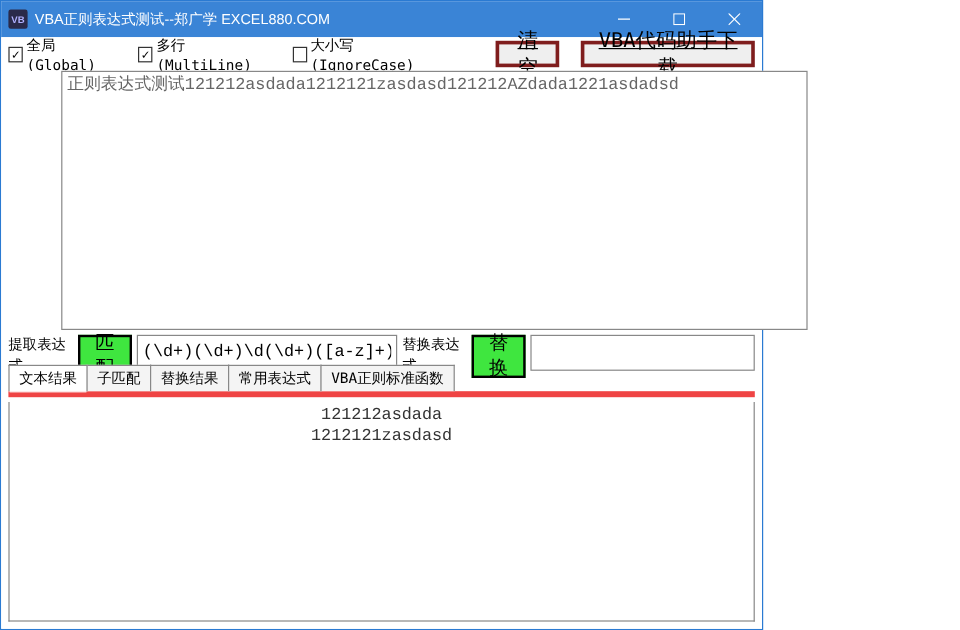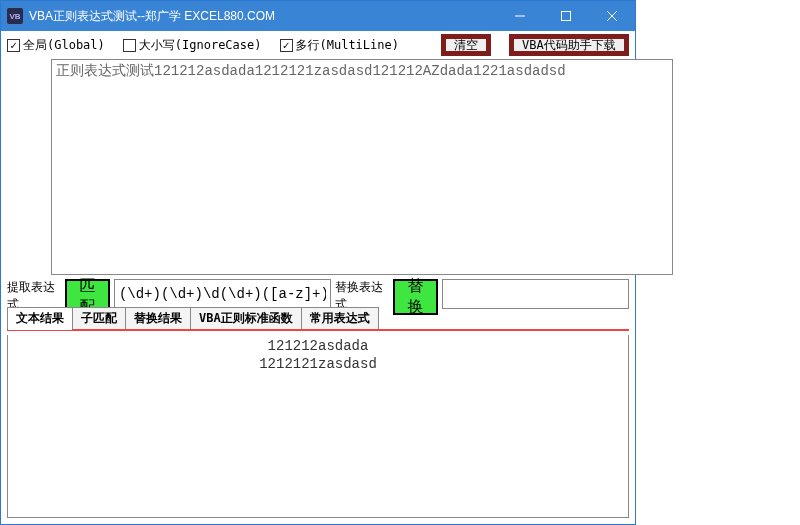--- a/index.html
+++ b/index.html
@@ -8,34 +8,34 @@
   .titlebar { height: 30px; background: #3a84d6; color: #fff; display: flex; align-items: center; padding-left: 6px; font-family: "Microsoft YaHei", sans-serif; font-size: 12px; }
   .titlebar .icon { width: 16px; height: 16px; background: #2a2a4a; border-radius: 2px; margin-right: 6px; display: flex; align-items: center; justify-content: center; font-size: 8px; color: #b0b0ff; font-weight: bold; }
   .titlebar .spacer { flex: 1; }
   .winbtn { width: 46px; height: 30px; display: flex; align-items: center; justify-content: center; color: #fff; cursor: pointer; }
   .winbtn svg { stroke: #fff; stroke-width: 1; fill: none; }
 
   .toolbar { height: 28px; background: #fff; border-bottom: 0; display: flex; align-items: center; padding: 2px 6px; gap: 18px; font-family: "SimSun","宋体",monospace; font-size: 12px; color: #000; }
   .chk { display: flex; align-items: center; gap: 3px; cursor: pointer; }
   .chkbox { width: 13px; height: 13px; border: 1px solid #333; background: #fff; display: flex; align-items: center; justify-content: center; }
   .chkbox.checked::after { content: "✓"; font-size: 11px; line-height: 1; color: #000; }
-  .btn { height: 22px; padding: 0 8px; background: #efefef; border: 5px solid #7f1d1d; cursor: pointer; display: flex; align-items: center; font-family: "SimSun","宋体",monospace; font-size: 12px; }
+  .btn { height: 22px; padding: 0 8px; background: #efefef; border: 3px solid #7f1d1d; cursor: pointer; display: flex; align-items: center; font-family: "SimSun","宋体",monospace; font-size: 17px; text-decoration: underline; }
 
   .content { flex: 1; display: flex; flex-direction: column; padding: 0 6px 6px 6px; gap: 4px; min-height: 0; background:#fff; }
   .input-area { width: 100%; height: 216px; border: 1px solid #888; padding: 2px 4px; font-family: "SimSun","宋体","Courier New",monospace; font-size: 14px; line-height: 18px; color: #666; resize: none; outline: none; white-space: pre-wrap; word-break: break-all; overflow:auto;margin-left:44px; }
   .input-area::selection { background: #99c2e8; }
 
   .midrow { display: flex; align-items: flex-start; gap: 4px; height: 26px; }
   .midrow .lbl { font-family: "SimSun","宋体",monospace; font-size: 12px; color:#000; }
   .green-btn { height: 22px; padding: 16px 6px; background: #3fe63f; border: 2px solid #000000; cursor: pointer; font-family: "SimSun","宋体",monospace; font-size: 16px; display:flex; align-items:center; }
   .txt { height: 22px; border: 1px solid #888; padding: 14px 4px; font-family: "SimSun","宋体","Courier New",monospace; font-size: 14px; outline: none; background:#fff; }
   .txt.pattern { width: 240px; }
   .txt.replace { flex: 1; }
 
-  .tabbar { display: flex; align-items: flex-end; height: 22px; border-bottom: 2px solid #ef4444; font-family: "SimSun","宋体",monospace; font-size: 12px; font-weight: bold; }
+  .tabbar { display: flex; align-items: flex-end; height: 22px; border-bottom: 5px solid #ef4444; font-family: "SimSun","宋体",monospace; font-size: 12px; }
   .tab { padding: 2px 8px; border: 1px solid #888; border-bottom: none; margin-right: -1px; background: #f4f4f4; cursor: pointer; position: relative; }
   .tab.active { background: #fff; z-index: 2; }
   .tab.active::after { content:""; position:absolute; left:0; right:0; bottom:-1px; height:1px; background:#fff; }
 
   .result-area { flex: 1; border: 1px solid #888; border-top: none; padding: 2px 4px; font-family: "SimSun","宋体","Courier New",monospace; font-size: 14px; line-height: 18px; color: #333; overflow: auto; white-space: pre; background:#fff;text-align:center; }
 </style>
 </head>
 <body>
 
 <div class="window">
@@ -61,26 +61,26 @@
         </svg>
     </div>
   </div>
 
   <div class="toolbar">
     <label class="chk">
       <span class="chkbox checked"></span>
       <span>全局(Global)</span>
     </label>
     <label class="chk">
+      <span class="chkbox checked"></span>
+      <span>多行(MultiLine)</span>
+    </label>
+    <label class="chk">
       <span class="chkbox"></span>
       <span>大小写(IgnoreCase)</span>
-    </label>
-    <label class="chk">
-      <span class="chkbox checked"></span>
-      <span>多行(MultiLine)</span>
     </label>
     <div style="width:6px"></div>
     <button class="btn">清空</button>
     <button class="btn">VBA代码助手下载</button>
   </div>
 
   <div class="content">
     <textarea class="input-area" spellcheck="false" style="">正则表达式测试121212asdada1212121zasdasd121212AZdada1221asdadsd</textarea>
 
     <div class="midrow">
@@ -89,21 +89,21 @@
       <input class="txt pattern" spellcheck="false" value="(\d+)(\d+)\d(\d+)([a-z]+)" style="">
       <span class="lbl">替换表达式</span>
       <button class="green-btn">替换</button>
       <input class="txt replace" spellcheck="false" value="" style="">
     </div>
 
     <div class="tabbar">
       <div class="tab active">文本结果</div>
       <div class="tab">子匹配</div>
       <div class="tab">替换结果</div>
+      <div class="tab">常用表达式</div>
       <div class="tab">VBA正则标准函数</div>
-      <div class="tab">常用表达式</div>
     </div>
 
     <div class="result-area">121212asdada
 1212121zasdasd</div>
   </div>
 
 </div>
 
 </body></html>

